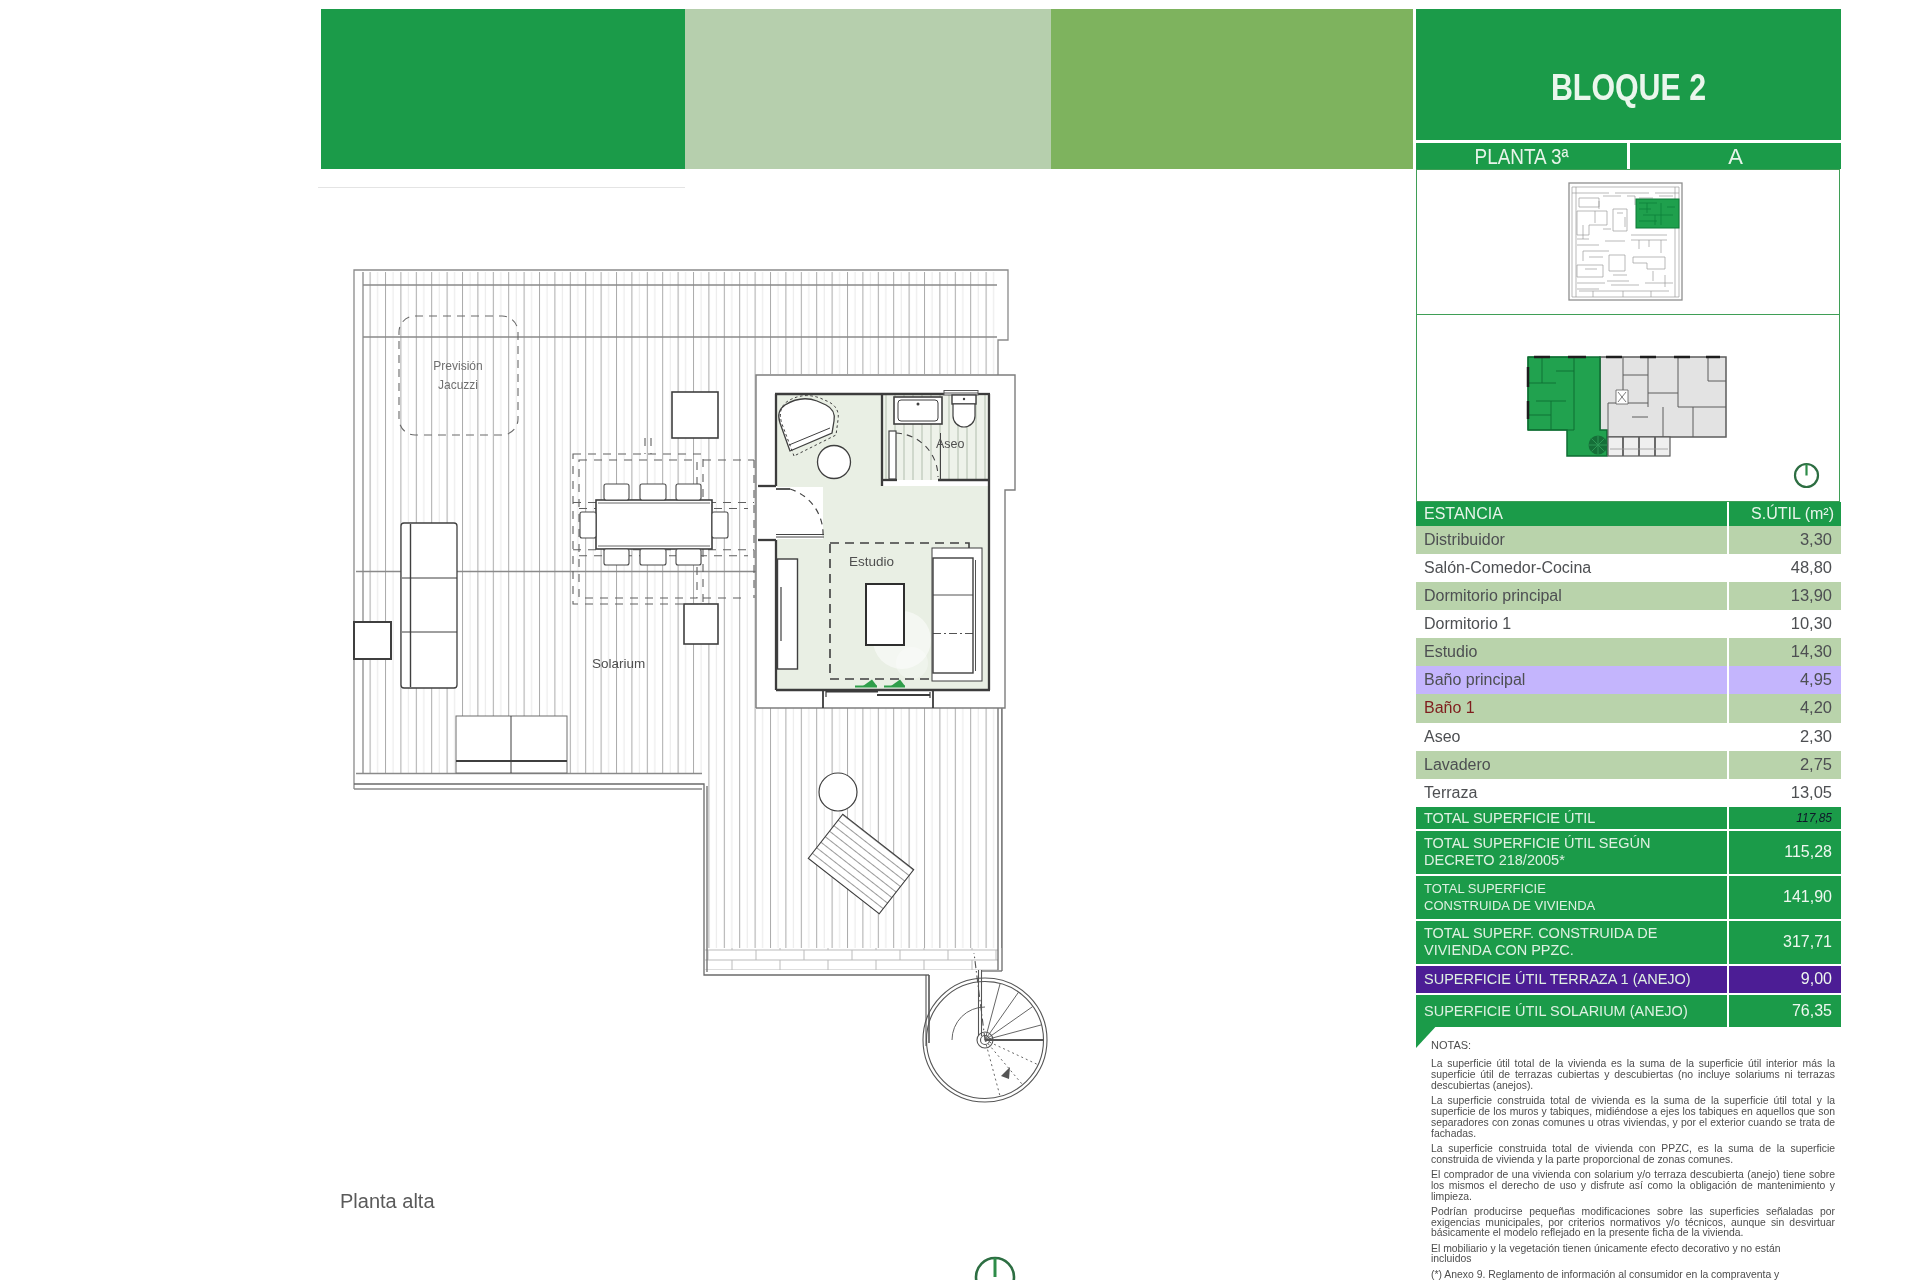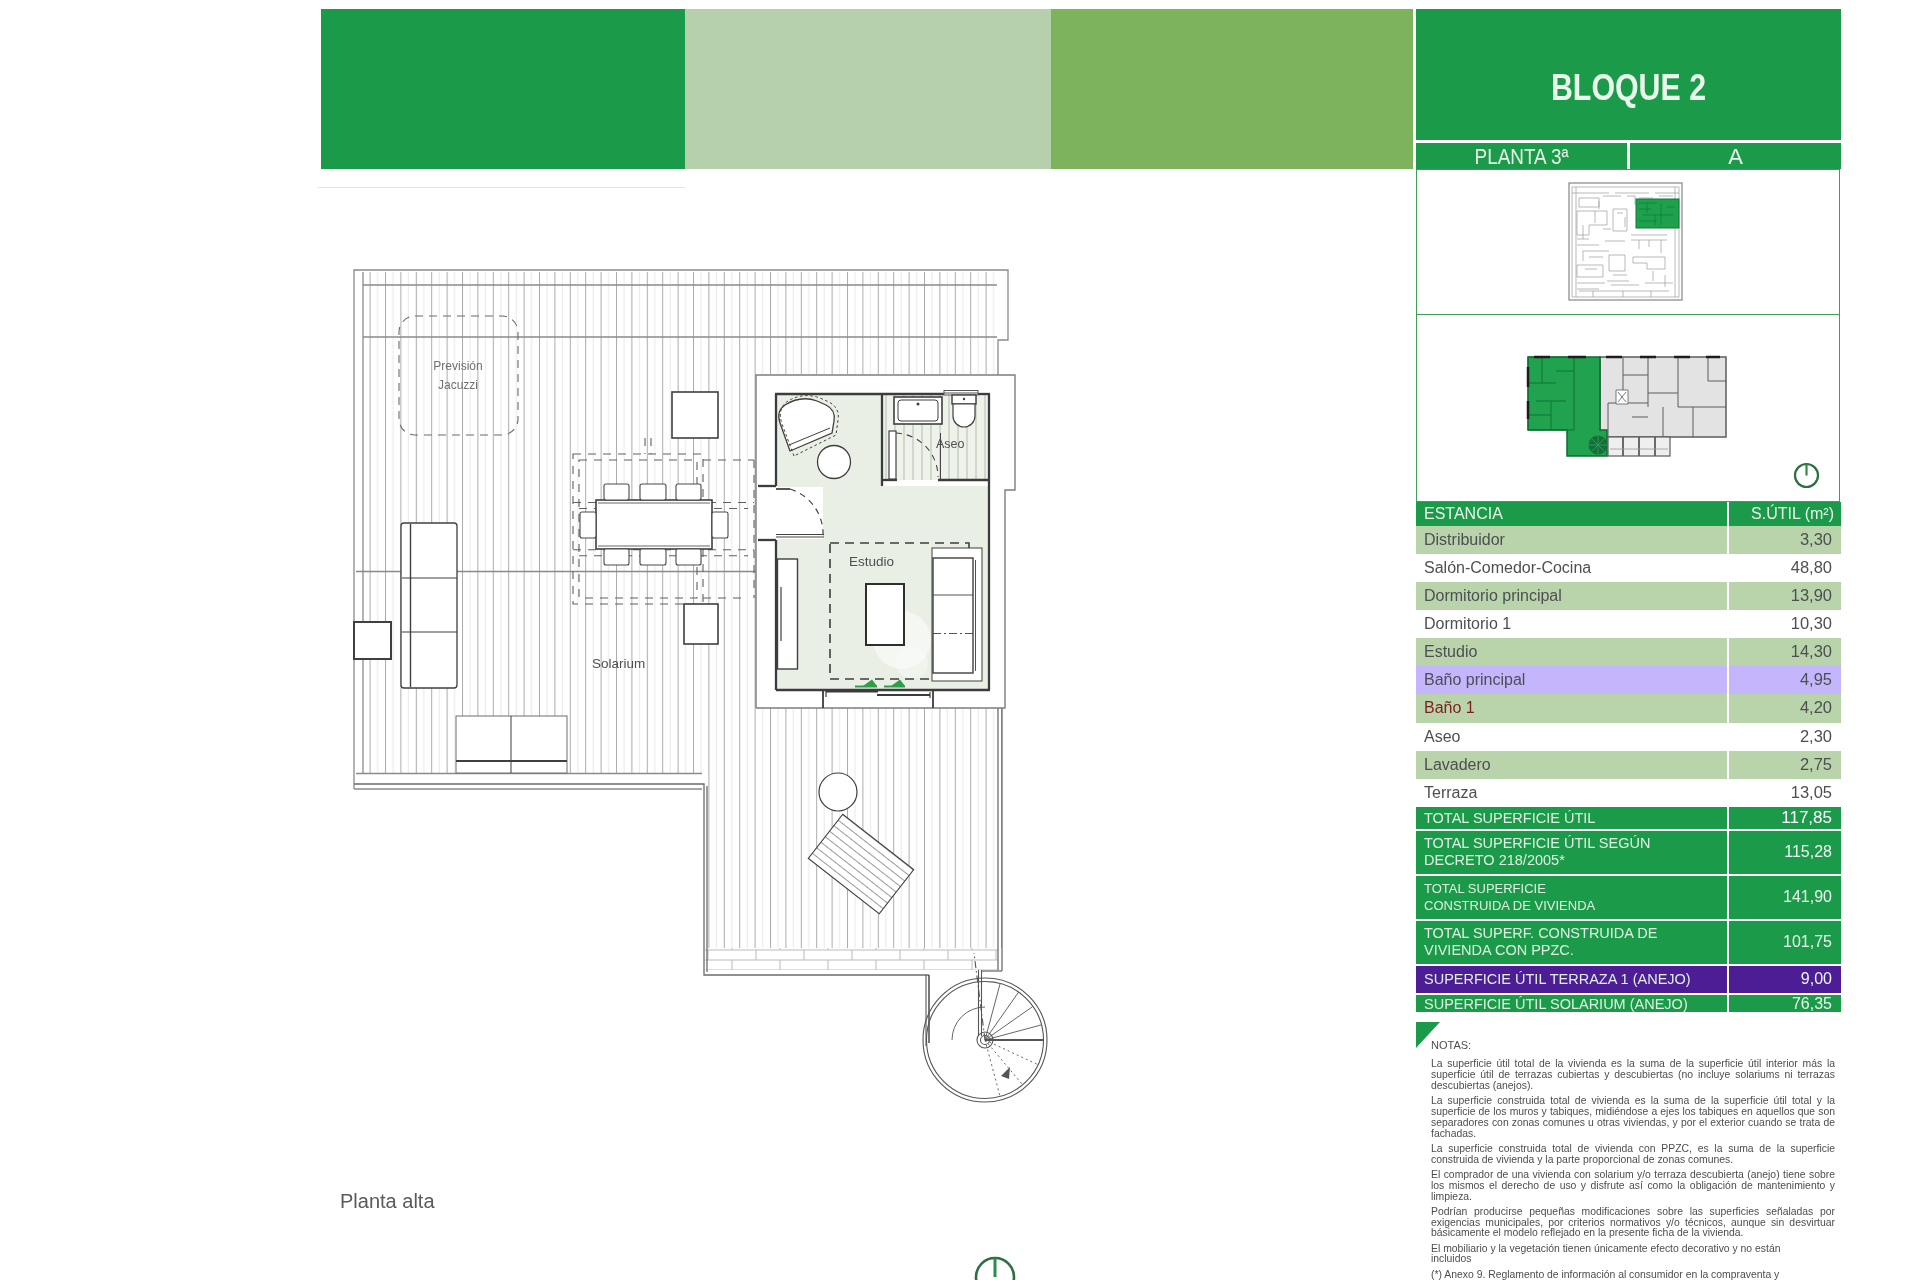--- a/index.html
+++ b/index.html
@@ -89,44 +89,44 @@
     <div style="position:relative;height:28.1px;background:#ffffff;">
   <div style="position:absolute;left:8px;top:5px;font-size:16px;color:#4d4f52;">Terraza</div>
   <div style="position:absolute;right:9px;top:4px;font-size:16.5px;color:#4d4f52;">13,05</div>
   <div style="position:absolute;left:311px;top:0;width:2px;height:100%;background:#ffffff;"></div>
     </div>
   </div>
 
 <div id="totals" class="abs" style="left:1416px;top:807px;width:425px;">
     <div style="position:relative;height:21.5px;background:#1b9b49;margin-bottom:2px;">
   <div style="position:absolute;left:8px;top:50%;transform:translateY(-50%);font-size:14.5px;line-height:17px;color:#dff0e2;">TOTAL SUPERFICIE ÚTIL</div>
-  <div style="position:absolute;right:9px;top:50%;transform:translateY(-50%);font-size:17px;color:#ffffff;">117,85</div>
+  <div style="position:absolute;right:9px;top:50%;transform:translateY(-50%);font-size:12px;color:#0f172a;font-style:italic;">117,85</div>
   <div style="position:absolute;left:311px;top:0;width:2px;height:100%;background:#ffffff;"></div>
     </div>
     <div style="position:relative;height:43px;background:#1b9b49;margin-bottom:2px;">
   <div style="position:absolute;left:8px;top:50%;transform:translateY(-50%);font-size:14.5px;line-height:17px;color:#dff0e2;">TOTAL SUPERFICIE ÚTIL SEGÚN<br>DECRETO 218/2005*</div>
   <div style="position:absolute;right:9px;top:50%;transform:translateY(-50%);font-size:16px;color:#eef7ef;">115,28</div>
   <div style="position:absolute;left:311px;top:0;width:2px;height:100%;background:#ffffff;"></div>
     </div>
     <div style="position:relative;height:43px;background:#1b9b49;margin-bottom:2px;">
   <div style="position:absolute;left:8px;top:50%;transform:translateY(-50%);font-size:13px;line-height:17px;color:#dff0e2;">TOTAL SUPERFICIE<br>CONSTRUIDA DE VIVIENDA</div>
   <div style="position:absolute;right:9px;top:50%;transform:translateY(-50%);font-size:16px;color:#eef7ef;">141,90</div>
   <div style="position:absolute;left:311px;top:0;width:2px;height:100%;background:#ffffff;"></div>
     </div>
     <div style="position:relative;height:43px;background:#1b9b49;margin-bottom:2px;">
   <div style="position:absolute;left:8px;top:50%;transform:translateY(-50%);font-size:14.5px;line-height:17px;color:#dff0e2;">TOTAL SUPERF. CONSTRUIDA DE<br>VIVIENDA CON PPZC.</div>
-  <div style="position:absolute;right:9px;top:50%;transform:translateY(-50%);font-size:16px;color:#eef7ef;">101,75</div>
+  <div style="position:absolute;right:9px;top:50%;transform:translateY(-50%);font-size:16px;color:#eef7ef;">317,71</div>
   <div style="position:absolute;left:311px;top:0;width:2px;height:100%;background:#ffffff;"></div>
     </div>
     <div style="position:relative;height:27.5px;background:#4c1d95;margin-bottom:2px;">
   <div style="position:absolute;left:8px;top:50%;transform:translateY(-50%);font-size:14.5px;line-height:17px;color:#dff0e2;">SUPERFICIE ÚTIL TERRAZA 1 (ANEJO)</div>
   <div style="position:absolute;right:9px;top:50%;transform:translateY(-50%);font-size:16px;color:#eef7ef;">9,00</div>
   <div style="position:absolute;left:311px;top:0;width:2px;height:100%;background:#ffffff;"></div>
     </div>
-    <div style="position:relative;height:17px;background:#1b9b49;margin-bottom:0;text-align:right;">
+    <div style="position:relative;height:32px;background:#1b9b49;margin-bottom:0;text-align:right;">
   <div style="position:absolute;left:8px;top:50%;transform:translateY(-50%);font-size:14.5px;line-height:17px;color:#dff0e2;">SUPERFICIE ÚTIL SOLARIUM (ANEJO)</div>
   <div style="position:absolute;right:9px;top:50%;transform:translateY(-50%);font-size:16px;color:#eef7ef;">76,35</div>
   <div style="position:absolute;left:311px;top:0;width:2px;height:100%;background:#ffffff;"></div>
     </div>
   </div>
 
 <svg class="abs" style="left:1416px;top:1022px;" width="30" height="28" viewBox="0 0 30 28">
   <path d="M0,0 L24,0 L0,26 Z" fill="#1b9b49"></path>
 </svg>
 

